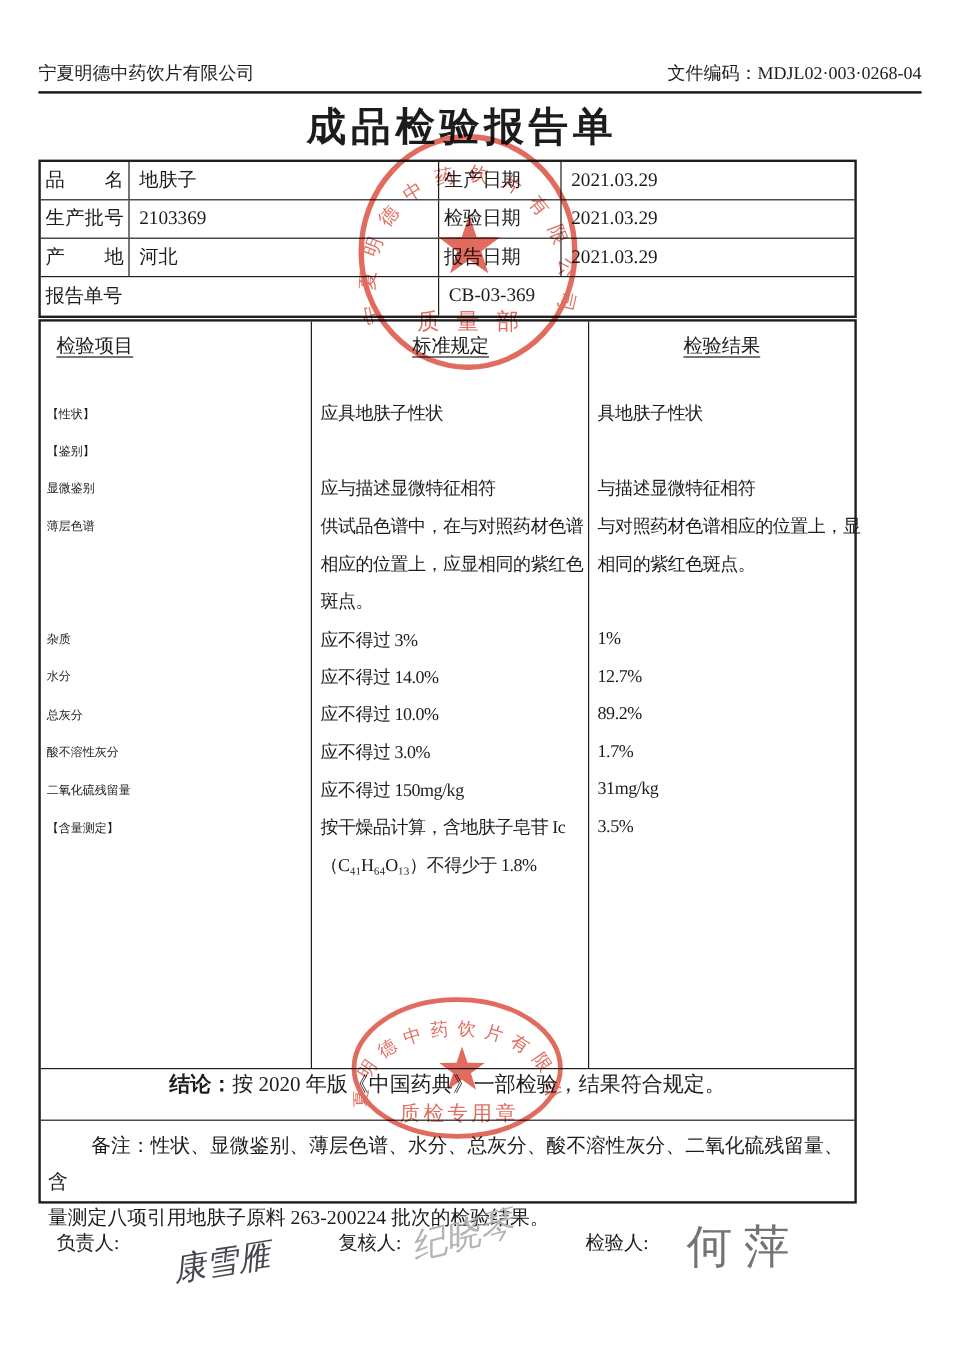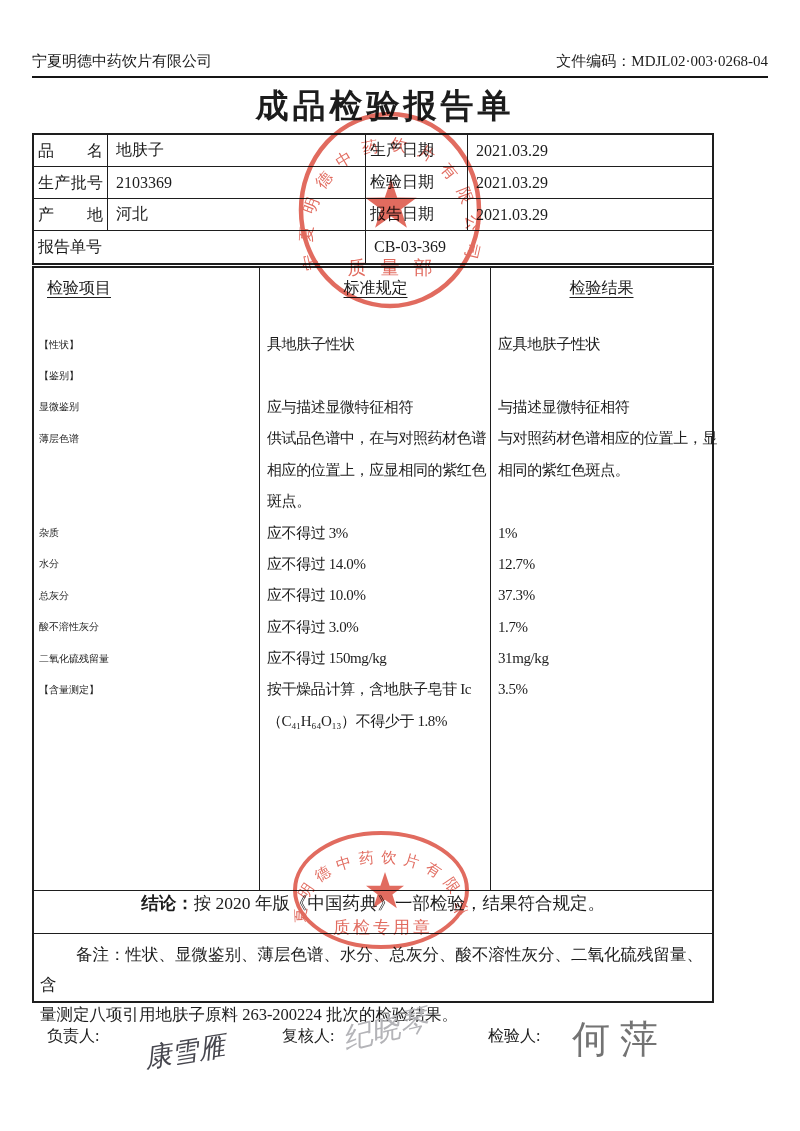--- a/index.html
+++ b/index.html
@@ -117,22 +117,22 @@
 
     <div class="mt-head">
       <div class="mh-cell mh-item"><span>检验项目</span></div>
       <div class="mh-cell mh-std"><span>标准规定</span></div>
       <div class="mh-cell mh-res"><span>检验结果</span></div>
     </div>
 
     <div class="mt-body">
       <div class="brow">
         <span class="bcell c1">【性状】</span>
+        <span class="bcell">应具地肤子性状</span>
         <span class="bcell">具地肤子性状</span>
-        <span class="bcell">应具地肤子性状</span>
       </div>
       <div class="brow">
         <span class="bcell c1">【鉴别】</span>
         <span class="bcell"></span>
         <span class="bcell"></span>
       </div>
       <div class="brow">
         <span class="bcell c1">显微鉴别</span>
         <span class="bcell">应与描述显微特征相符</span>
         <span class="bcell">与描述显微特征相符</span>
@@ -158,21 +158,21 @@
         <span class="bcell">1%</span>
       </div>
       <div class="brow">
         <span class="bcell c1">水分</span>
         <span class="bcell">应不得过 14.0%</span>
         <span class="bcell">12.7%</span>
       </div>
       <div class="brow">
         <span class="bcell c1">总灰分</span>
         <span class="bcell">应不得过 10.0%</span>
-        <span class="bcell">37.3%</span>
+        <span class="bcell">89.2%</span>
       </div>
       <div class="brow">
         <span class="bcell c1">酸不溶性灰分</span>
         <span class="bcell">应不得过 3.0%</span>
         <span class="bcell">1.7%</span>
       </div>
       <div class="brow">
         <span class="bcell c1">二氧化硫残留量</span>
         <span class="bcell">应不得过 150mg/kg</span>
         <span class="bcell">31mg/kg</span>

